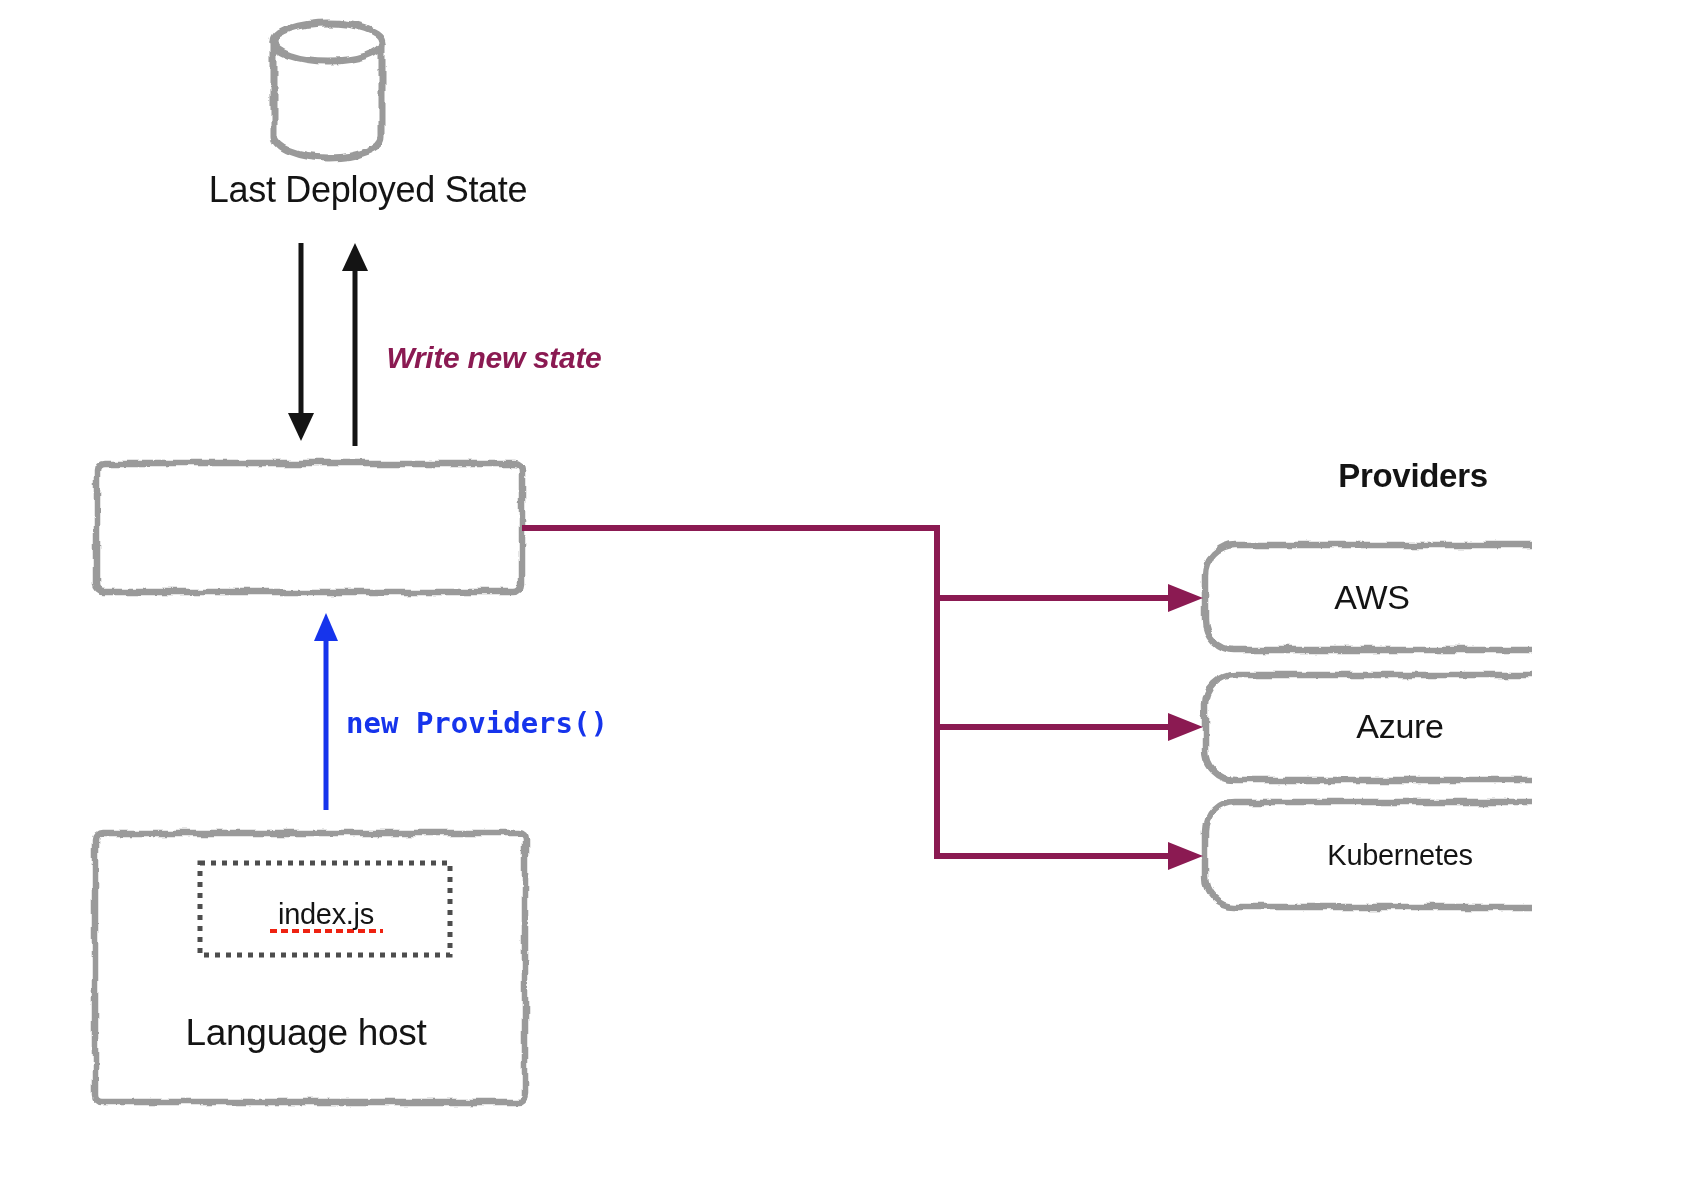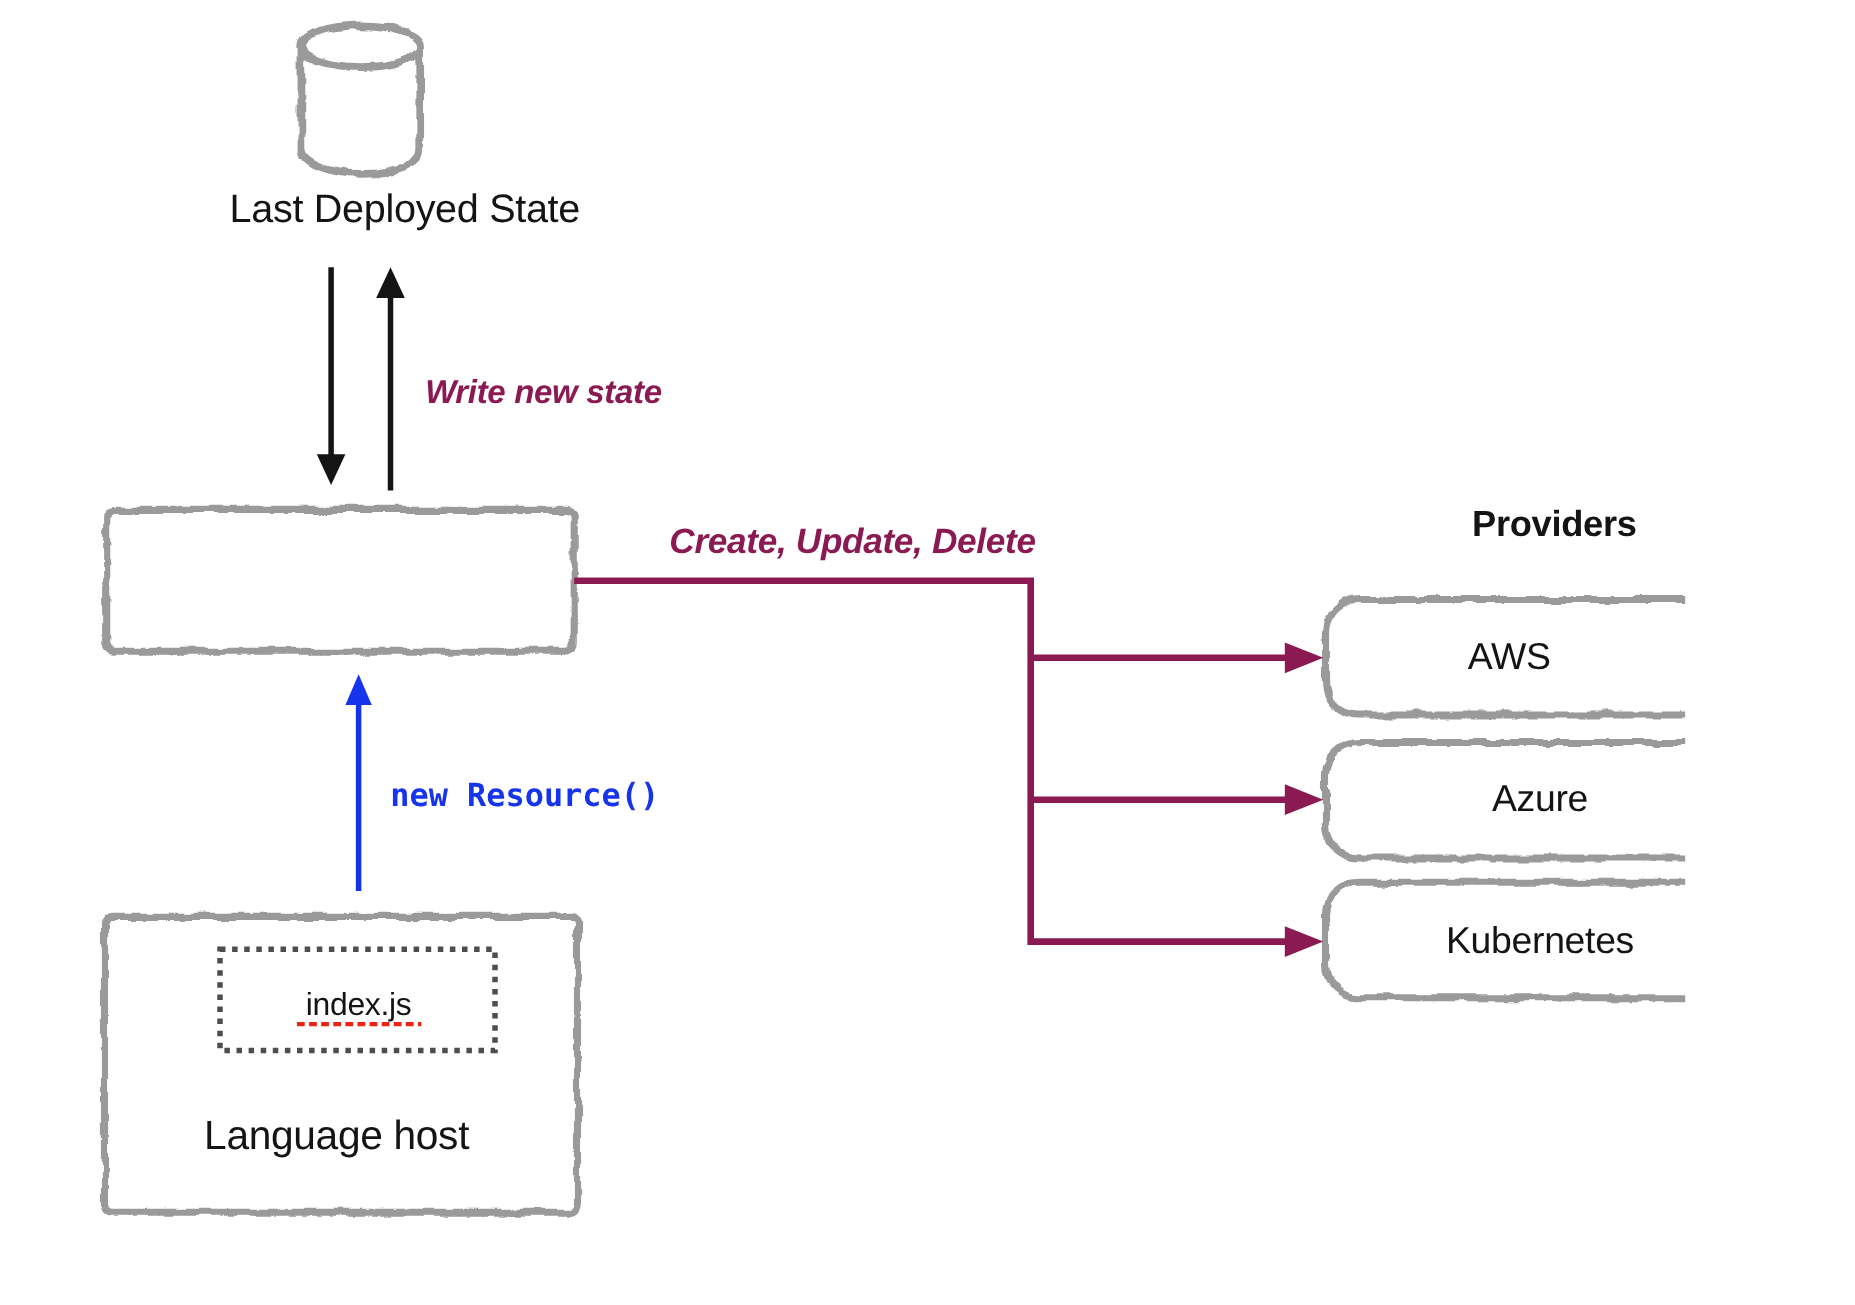--- a/index.html
+++ b/index.html
@@ -35,21 +35,21 @@
   .maroon-lbl{color:var(--color-maroon,#8B1A52);font-style:italic;font-weight:700;}
   .mono-lbl{font-family:"DejaVu Sans Mono","Liberation Mono",monospace;font-weight:700;color:var(--color-blue,#1634EC);letter-spacing:0;}
 
   #lbl-state{left:368px;top:190px;font-size:36px;}
   #lbl-write{left:494px;top:357px;font-size:30px;}
   #lbl-cli{left:312px;top:529px;font-size:40px;}
   #lbl-cud{left:775px;top:492px;font-size:32px;}
   #lbl-providers{left:1413px;top:476px;font-size:33px;font-weight:700;}
   #lbl-aws{left:1372px;top:598px;font-size:34px;}
   #lbl-azure{left:1400px;top:727px;font-size:34px;}
-  #lbl-k8s{left:1400px;top:856px;font-size:34px;text-align:right;}
+  #lbl-k8s{left:1400px;top:856px;font-size:29px;text-align:right;}
   #lbl-newres{left:477px;top:724px;font-size:29px;}
   #lbl-index{left:326px;top:915px;font-size:29px;}
   #lbl-lang{left:306px;top:1033px;font-size:37px;}
 </style>
 </head>
 <body>
 
 <div class="canvas">
 
   <svg class="layer" width="1686" height="1186" viewBox="0 0 1686 1186">
@@ -96,29 +96,28 @@
       <polygon class="maroon-head" points="1203,727 1168,713 1168,741"></polygon>
       <polygon class="maroon-head" points="1203,856 1168,842 1168,870"></polygon>
     </g>
   </svg>
 
   <div class="lbl" id="lbl-state">Last Deployed State</div>
 
   <div class="lbl maroon-lbl" id="lbl-write">Write new state</div>
 
 
-  <div class="lbl maroon-lbl" id="lbl-cud">Create, Update, Delete</div>
 
   <div class="lbl" id="lbl-providers">Providers</div>
 
   <div class="lbl" id="lbl-aws">AWS</div>
 
   <div class="lbl" id="lbl-azure">Azure</div>
 
   <div class="lbl" id="lbl-k8s">Kubernetes</div>
 
-  <div class="lbl mono-lbl" id="lbl-newres">new Resource()</div>
+  <div class="lbl mono-lbl" id="lbl-newres">new Providers()</div>
 
   <div class="lbl" id="lbl-index">index.js</div>
 
   <div class="lbl" id="lbl-lang">Language host</div>
 
 </div>
 
 </body></html>

